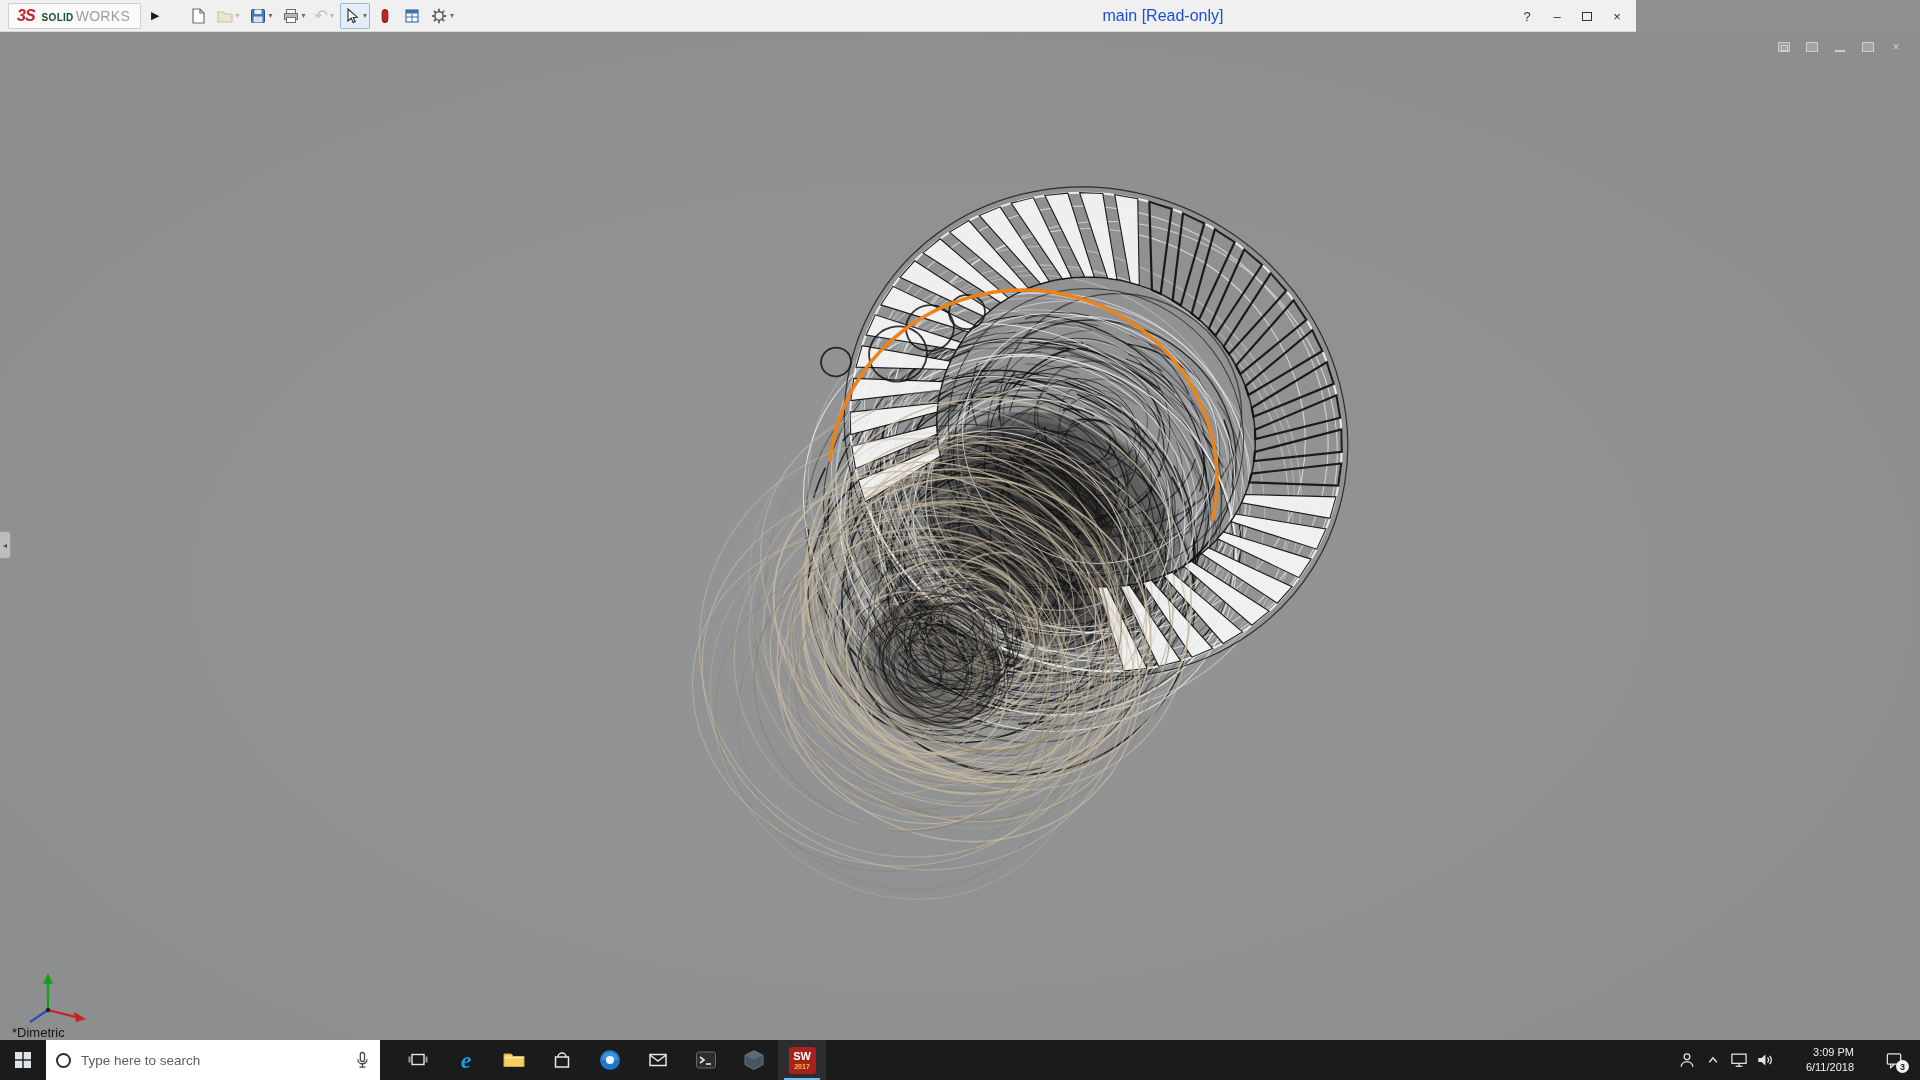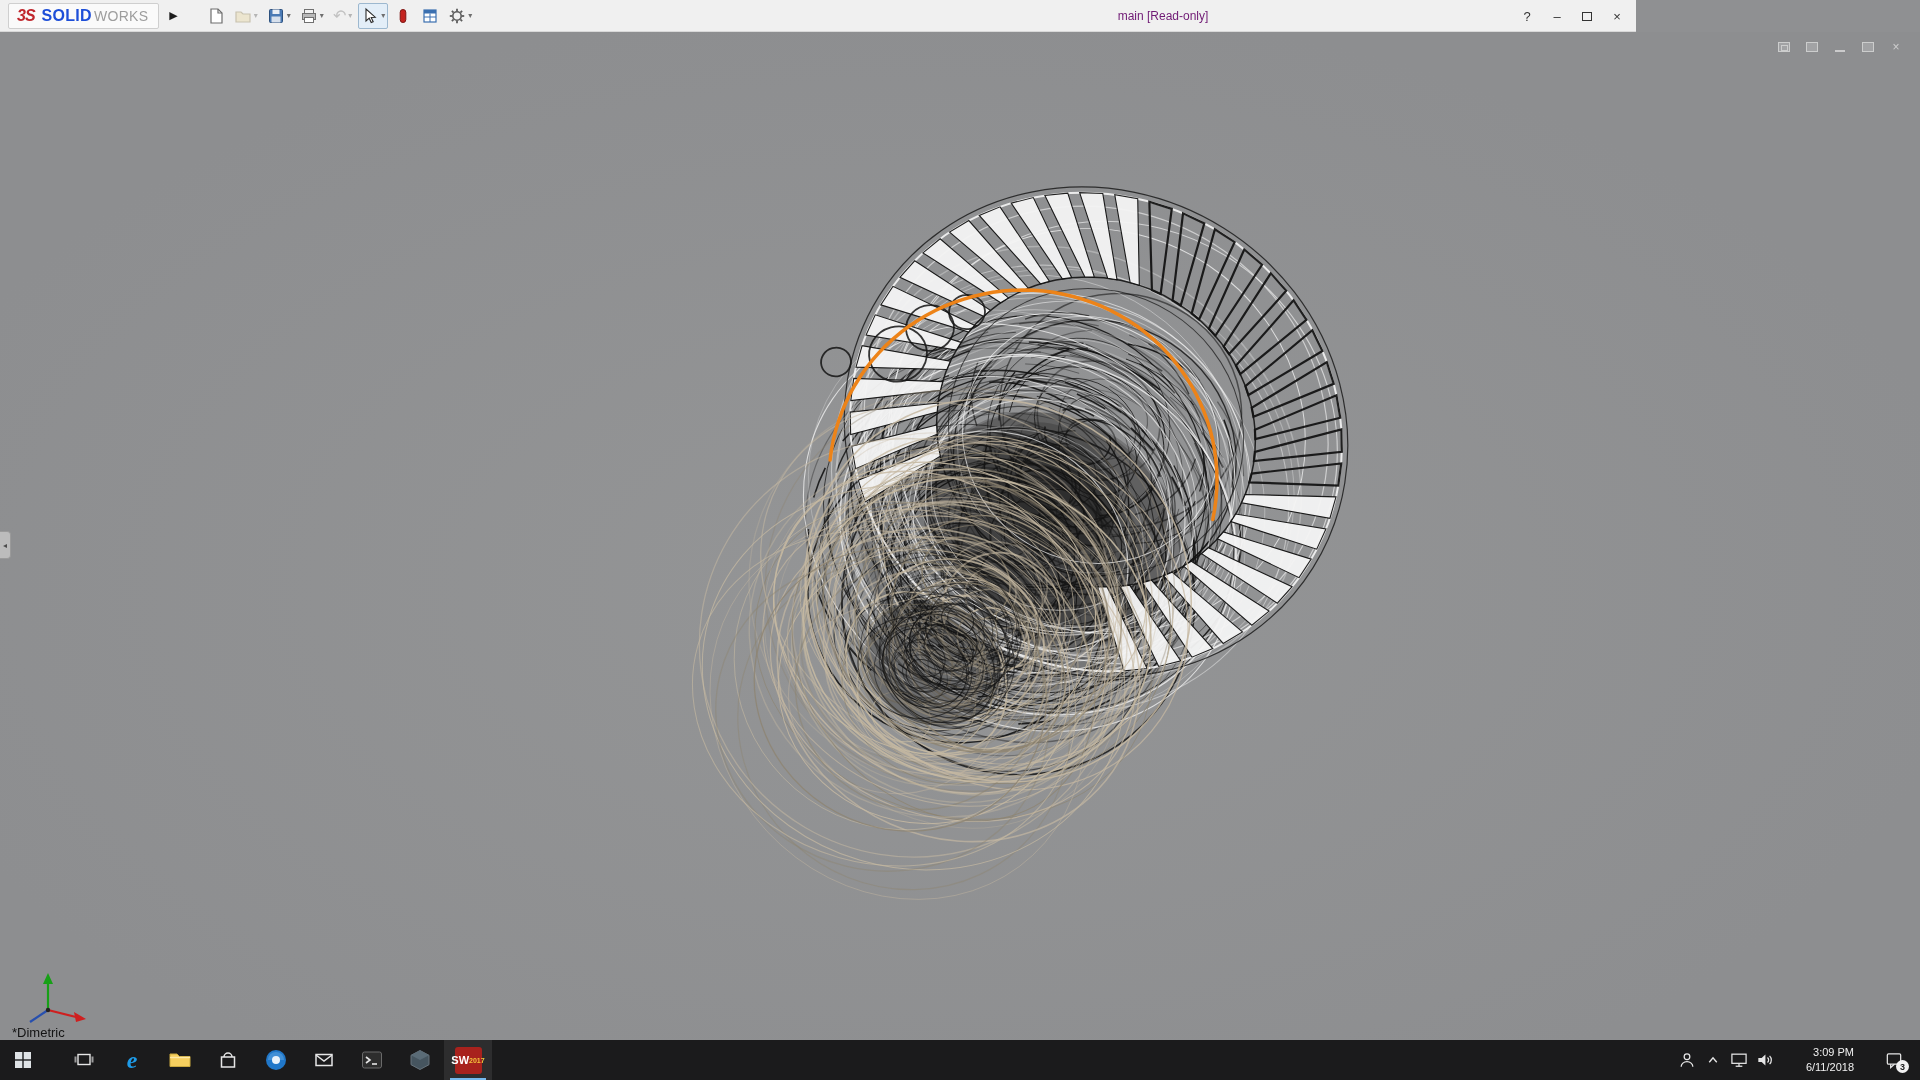--- a/index.html
+++ b/index.html
@@ -5,31 +5,31 @@
   *{box-sizing:border-box;margin:0;padding:0}
   html,body{width:1920px;height:1080px;overflow:hidden}
   body{position:relative;font-family:"Liberation Sans",sans-serif;background:#8f9092}
 
   
   .titlebar{position:absolute;top:0;left:0;width:1636px;height:32px;background:#f0f0f0;
     border-bottom:1px solid #d8d8d8;display:flex;align-items:center;z-index:30}
   .brand{display:flex;align-items:baseline;gap:2px;margin-left:8px;padding:3px 10px 3px 8px;
     border:1px solid #cfcfcf;background:#fafafa;border-radius:2px}
   .brand .ds{color:#c0272d;font-weight:bold;font-style:italic;font-size:16px;margin-right:5px;letter-spacing:-1px}
-  .brand .solid{color:#1d4ed8;font-weight:bold;font-size:16px;letter-spacing:.3px}
+  .brand .solid{color:#14532d;font-weight:bold;font-size:10px;letter-spacing:.3px}
   .brand .works{color:#9d9d9d;font-weight:normal;font-size:14px;letter-spacing:.3px}
   .expand-arrow{font-size:11px;color:#1c1c1c;margin-left:10px;cursor:default}
   .toolbar{display:flex;align-items:center;margin-left:26px;gap:3px}
   .tbtn{display:flex;align-items:center;height:26px;padding:0 2px;border:1px solid transparent;border-radius:2px}
   .tbtn svg{display:block}
   .tbtn .dd{font-size:8px;color:#6f6f6f;margin-left:2px}
   .tbtn.disabled{opacity:.45}
   .tbtn.active{border-color:#9db8cf;background:#e3eef8}
   .undo-glyph{font-size:16px;color:#8a8a8a;line-height:1}
-  .doc-title{position:absolute;left:1163px;transform:translateX(-50%);font-size:12px;color:#701a75;white-space:nowrap}
+  .doc-title{position:absolute;left:1163px;transform:translateX(-50%);font-size:16px;color:#1d4ed8;white-space:nowrap}
   .win-controls{position:absolute;right:4px;top:0;height:32px;display:flex;align-items:center}
   .wbtn{width:30px;height:32px;display:flex;align-items:center;justify-content:center;
     font-size:13px;color:#333}
   .restore-box{width:10px;height:9px;border:1px solid #333}
 
   
   .viewport{position:absolute;top:32px;left:0;width:1920px;height:1008px;
     background:radial-gradient(ellipse at 48% 55%,#949596 0%,#8d8e90 75%)}
   .viewport svg.model{position:absolute;top:0;left:0;pointer-events:none}
   .child-controls{position:absolute;top:8px;right:16px;display:flex;align-items:center;gap:12px;opacity:.75}
@@ -49,21 +49,21 @@
     display:flex;align-items:stretch;z-index:40}
   .start{width:46px;display:flex;align-items:center;justify-content:center}
   .searchbox{width:334px;background:#ffffff;display:flex;align-items:center;padding:0 8px 0 10px}
   .searchbox .circle{width:15px;height:15px;border:2px solid #2d2d2d;border-radius:50%;flex:none}
   .searchbox input{flex:1;border:none;outline:none;font-size:13.5px;color:#333;margin-left:10px;
     font-family:"Liberation Sans",sans-serif;background:transparent}
   .searchbox input::placeholder{color:#5e5e5e;opacity:1}
   .tb-ic{width:48px;display:flex;align-items:center;justify-content:center;position:relative}
   .tb-ic.first{margin-left:14px}
   .edge-e{font-size:24px;font-weight:bold;color:#1e9be8;font-family:"Liberation Serif",serif;font-style:italic}
-  .sw-tile{width:27px;height:27px;background:#a8221d;border-radius:3px;display:flex;flex-direction:row;
+  .sw-tile{width:27px;height:27px;background:#a8221d;border-radius:3px;display:flex;flex-direction:column;
     align-items:center;justify-content:center;line-height:1}
   .sw-tile .sw{color:#fff;font-weight:bold;font-size:11px}
   .sw-tile .yr{color:#f3c53b;font-weight:bold;font-size:7px;margin-top:1px}
   .tb-ic.running{background:#2d2d2e}
   .tb-ic.running::after{content:"";position:absolute;left:6px;right:6px;bottom:0;height:2px;background:#76b9ed}
   .tray{margin-left:auto;display:flex;align-items:center}
   .tray-ic{width:26px;height:40px;display:flex;align-items:center;justify-content:center}
   .clock{width:70px;text-align:right;color:#f0f0f0;font-size:11px;line-height:1.35;margin:0 20px 0 6px}
   .action{width:40px;height:40px;display:flex;align-items:center;justify-content:center;position:relative}
   .badge{position:absolute;right:5px;bottom:7px;min-width:13px;height:13px;border-radius:7px;background:#f2f2f2;
@@ -546,20 +546,30 @@
 <div class="taskbar">
   <div class="start">
     <svg width="18" height="18" viewBox="0 0 18 18">
       <rect x="1" y="1" width="7.3" height="7.3" fill="#dfe3e6"></rect>
         <rect x="9.7" y="1" width="7.3" height="7.3" fill="#dfe3e6"></rect>
       <rect x="1" y="9.7" width="7.3" height="7.3" fill="#dfe3e6"></rect>
         <rect x="9.7" y="9.7" width="7.3" height="7.3" fill="#dfe3e6"></rect>
     </svg>
   </div>
 
+  <div class="searchbox">
+    <span class="circle"></span>
+    <input type="text" placeholder="Type here to search" style="">
+    <svg width="20" height="20" viewBox="0 0 24 24">
+      <rect x="10" y="3" width="5" height="11" rx="2.5" fill="none" stroke="#4a4a4a" stroke-width="1.6"></rect>
+      <path d="M7,11 a5.5,5.5 0 0 0 11,0" fill="none" stroke="#4a4a4a" stroke-width="1.6"></path>
+      <line x1="12.5" y1="16.5" x2="12.5" y2="20" stroke="#4a4a4a" stroke-width="1.6"></line>
+      <line x1="9" y1="20.5" x2="16" y2="20.5" stroke="#4a4a4a" stroke-width="1.6"></line>
+    </svg>
+  </div>
 
   <div class="tb-ic first">
     <svg width="22" height="22" viewBox="0 0 22 22">
       <rect x="5" y="5.5" width="12" height="10" fill="none" stroke="#e6e6e6" stroke-width="1.4"></rect>
       <rect x="1.5" y="7.5" width="2" height="6" fill="#9a9a9a"></rect>
         <rect x="18.5" y="7.5" width="2" height="6" fill="#9a9a9a"></rect>
     </svg>
   </div>
   <div class="tb-ic">
       <span class="edge-e">e</span>

